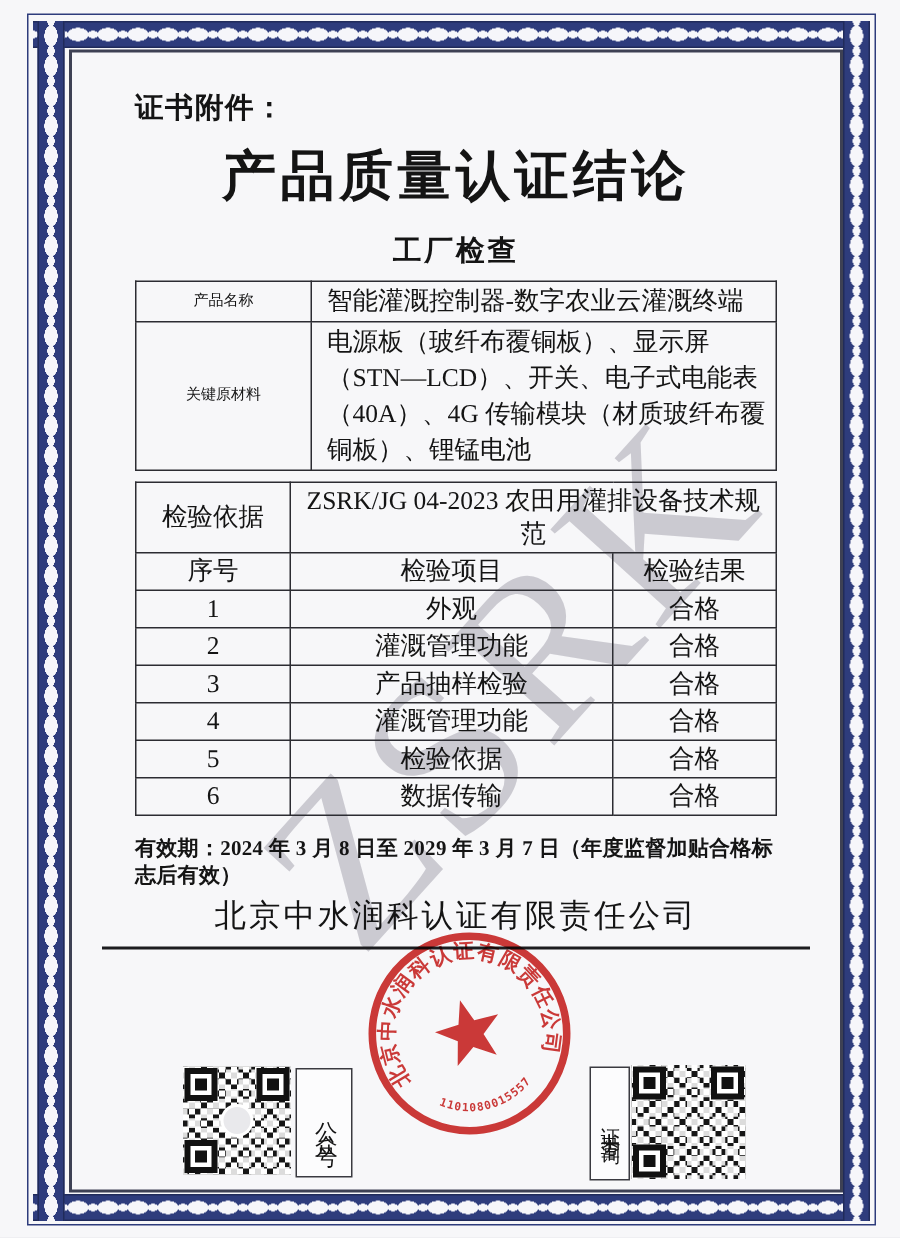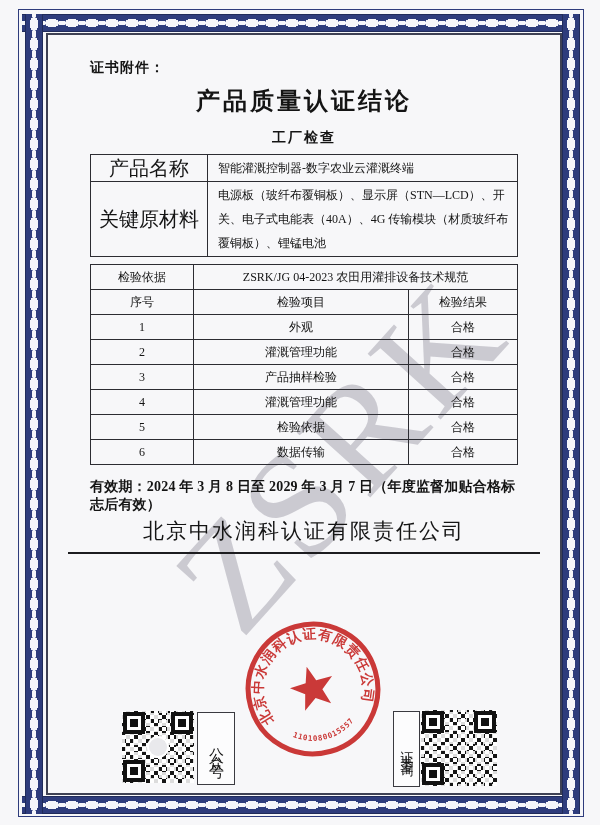--- a/index.html
+++ b/index.html
@@ -37,32 +37,32 @@
     transform:translate(-50%,-50%) rotate(-48deg);
     font-size:150px;letter-spacing:6px;font-weight:400;
     color:rgba(168,165,176,0.55);white-space:nowrap;pointer-events:none;
   }
 
   
   .content{
     position:absolute;left:46px;top:33px;right:38px;bottom:30px;z-index:2;
     border:2px solid #3e4154;padding:24px 42px 0;box-sizing:border-box;
   }
-  .attach{font-size:14px;font-weight:bold;letter-spacing:1px;}
+  .attach{font-size:19px;font-weight:bold;letter-spacing:1px;}
   .doc-title{
-    text-align:center;margin-top:8px;font-size:24px;font-weight:bold;
+    text-align:center;margin-top:8px;font-size:36px;font-weight:bold;
     letter-spacing:3px;font-family:"Liberation Sans","DejaVu Sans",sans-serif;
   }
-  .sec-title{text-align:center;font-size:14px;font-weight:bold;letter-spacing:2px;}
+  .sec-title{text-align:center;font-size:19px;font-weight:bold;letter-spacing:2px;}
   .sec1{margin-top:12px;}
   .sec2{margin-top:9px;}
 
   table{border-collapse:collapse;width:100%;margin-top:7px;}
-  td{border:1.2px solid #2c2c32;font-size:12px;line-height:24px;padding:1px 6px;}
-  .t1 .lbl{width:112px;text-align:center;font-size:20px;padding:1px 2px;}
+  td{border:1.2px solid #2c2c32;font-size:17px;line-height:24px;padding:1px 6px;}
+  .t1 .lbl{width:112px;text-align:center;font-size:10px;padding:1px 2px;}
   .t1 .val{text-align:left;padding-left:10px;}
   .t2 td{text-align:center;line-height:22px;}
   .t2 .lbl{width:90px;}
   .t2 .res{width:96px;}
 
   .validity{margin-top:13px;font-size:14px;font-weight:bold;letter-spacing:.2px;}
   .company{margin-top:3px;text-align:center;font-size:21px;letter-spacing:2px;}
   .divider{margin:7px -22px 0;border:0;border-top:2px solid #1c1c1f;}
 
   

